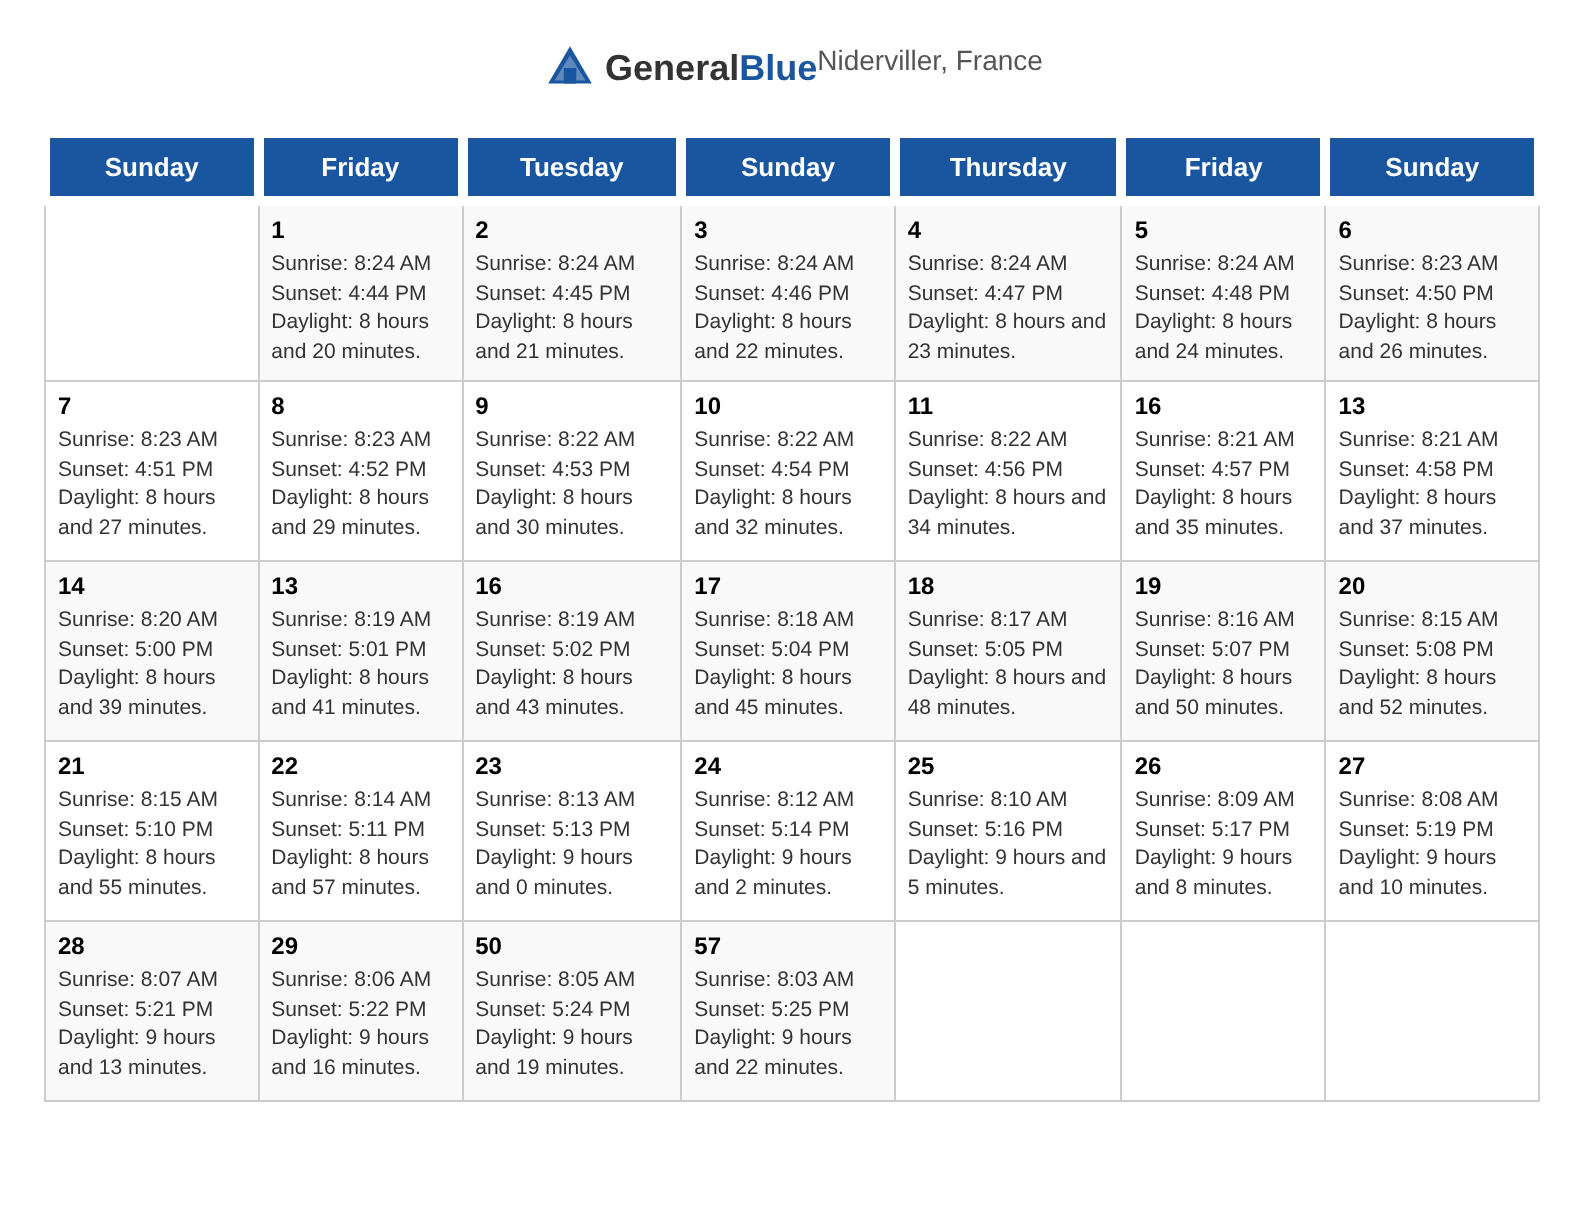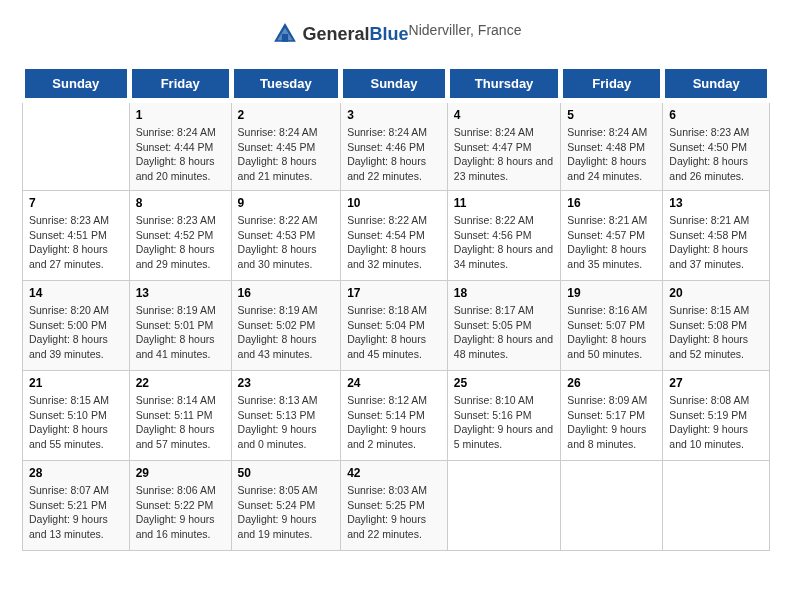--- a/index.html
+++ b/index.html
@@ -250,21 +250,21 @@
         </td>
         <td>
           <span class="day-number">29</span>
           <div class="day-info">Sunrise: 8:06 AM<br>Sunset: 5:22 PM<br>Daylight: 9 hours and 16 minutes.</div>
         </td>
         <td>
           <span class="day-number">50</span>
           <div class="day-info">Sunrise: 8:05 AM<br>Sunset: 5:24 PM<br>Daylight: 9 hours and 19 minutes.</div>
         </td>
         <td>
-          <span class="day-number">42</span>
+          <span class="day-number">57</span>
           <div class="day-info">Sunrise: 8:03 AM<br>Sunset: 5:25 PM<br>Daylight: 9 hours and 22 minutes.</div>
         </td>
         <td class="empty-cell"></td>
         <td class="empty-cell"></td>
         <td class="empty-cell"></td>
       </tr>
     </tbody>
 </table>
 
 </body></html>

